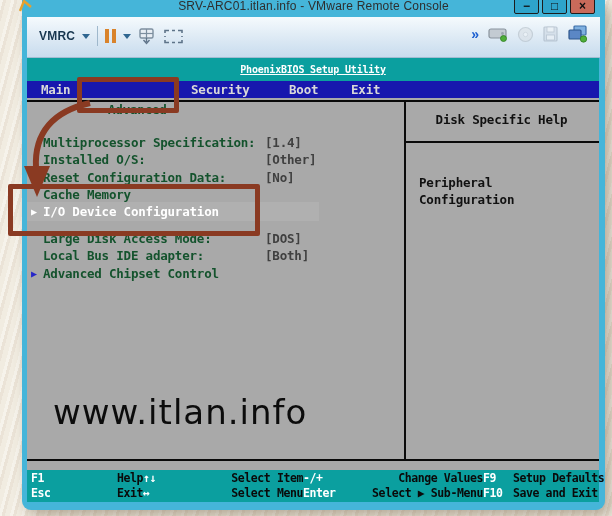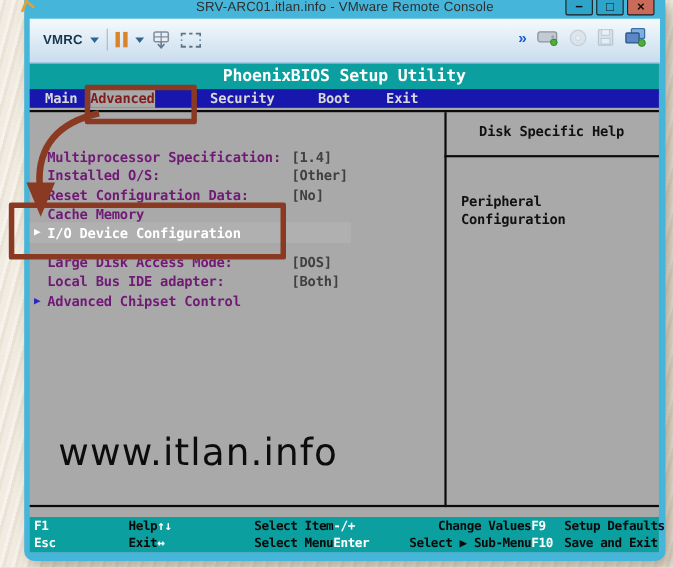--- a/index.html
+++ b/index.html
@@ -49,33 +49,33 @@
   .ico{display:block;}
   .dim{opacity:.55;}
   
   .bios{
     position:absolute;left:5px;right:6px;top:58px;height:444px;
     background:#a9a9a9;
     font-family:"DejaVu Sans Mono",monospace;font-weight:bold;
   }
   .bios-titleband{
     position:absolute;top:0;left:0;right:0;height:28px;background:#0b9f9f;
-    color:#fff;text-align:center;font-size:15px;line-height:23px;letter-spacing:-.2px;
+    color:#fff;text-align:center;font-size:10px;line-height:23px;letter-spacing:-.2px;text-decoration:underline;
   }
   .bios-menubar{
     position:absolute;top:23px;left:0;right:0;height:17px;background:#1717ae;
     font-size:12.5px;line-height:17px;color:#d9d9d9;text-align:center;
   }
   .tab{position:absolute;top:0;height:17px;letter-spacing:-.2px;}
-  .tab.selected{background:#a9a9a9;color:#7f1d1d;padding:0 0;}
+  .tab.selected{background:#a9a9a9;color:#14532d;padding:0 26px;margin-top:20px;}
   .hline{position:absolute;left:0;right:0;height:2px;background:#0a0a0a;}
   .vline{position:absolute;width:2px;background:#0a0a0a;}
   .bios-row{position:absolute;left:0;right:195px;height:17px;font-size:12.5px;line-height:17px;letter-spacing:-.2px;}
   .row-arrow{position:absolute;left:4px;color:#2626c9;font-size:10px;}
-  .row-label{position:absolute;left:16px;color:#701a75;white-space:nowrap;}
+  .row-label{position:absolute;left:16px;color:#14532d;white-space:nowrap;}
   .row-value{position:absolute;left:238px;color:#404040;white-space:nowrap;}
   .bios-row.hl{height:19px;line-height:19px;background:#b0b0b0;right:280px;}
   .bios-row.hl .row-arrow,.bios-row.hl .row-label{color:#ffffff;}
   .help-title{position:absolute;left:377px;right:0;top:54px;text-align:center;color:#111;font-size:12.5px;letter-spacing:-.2px;}
   .help-line{position:absolute;left:392px;color:#111;font-size:12.5px;letter-spacing:-.2px;}
   
   .keybar{
     position:absolute;left:0;right:0;top:412px;height:32px;background:#0b9f9f;
     font-size:11.5px;letter-spacing:-.4px;padding:1px 4px;box-sizing:border-box;
   }

